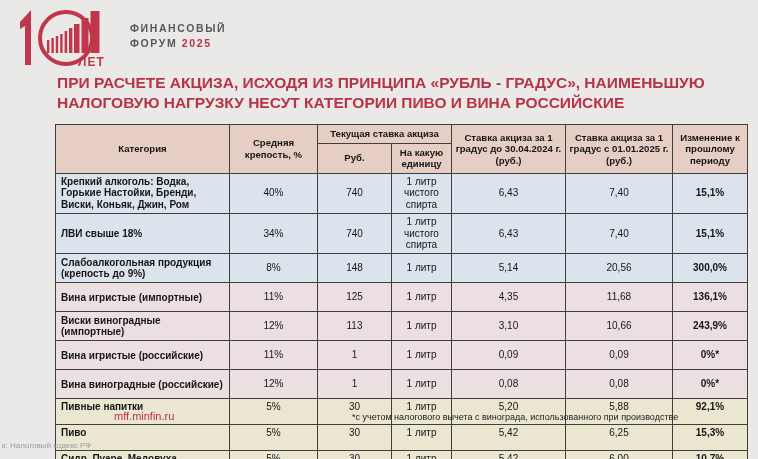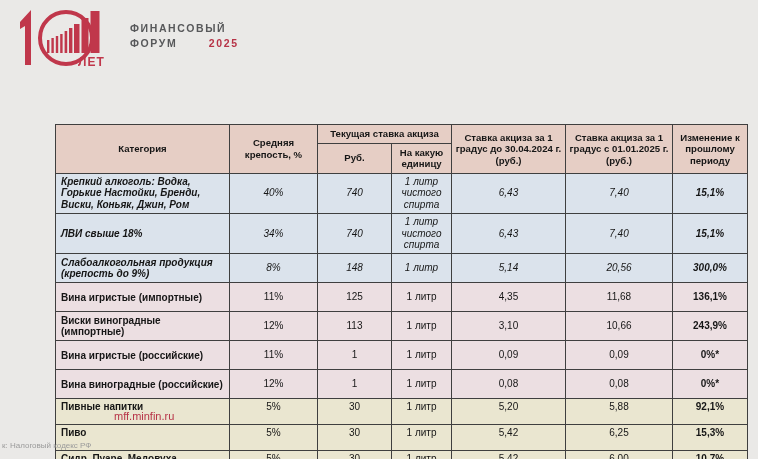--- a/index.html
+++ b/index.html
@@ -5,40 +5,40 @@
   html,body{margin:0;padding:0;}
   body{font-family:"Liberation Sans",sans-serif;background:#cfcfcf;}
   .slide{
     position:relative;width:758px;height:459px;margin:0 auto;
     background:#eae9e7;overflow:hidden;
   }
   
   .logo{position:absolute;left:18px;top:5px;display:flex;align-items:center;gap:10px;}
   .logo-mark{width:102px;height:62px;}
   .logo-text{font-size:10.5px;font-weight:bold;letter-spacing:1.6px;line-height:1.45;color:#57585a;}
-  .logo-text .year{color:var(--accent,#b73347);margin-left:27px;}
+  .logo-text .year{color:var(--accent,#b73347);}
   
   .title{
     position:absolute;left:57px;top:73px;width:680px;
     color:var(--accent,#b73347);font-size:15.5px;font-weight:bold;line-height:1.32;
     letter-spacing:0;
   }
   
   .table-wrap{position:absolute;left:55px;top:124px;width:692px;}
   table{border-collapse:collapse;table-layout:fixed;width:692px;
         font-size:10px;color:#161616;}
   th,td{border:1px solid #3f3f3f;padding:2px 4px;vertical-align:middle;}
   thead th{
     background:var(--header-bg,#e6cec5);font-weight:bold;text-align:center;
     font-size:9.6px;line-height:1.2;padding:3px 2px;
   }
   td{text-align:center;line-height:1.18;}
   td.cat{text-align:left;font-weight:bold;padding-left:5px;line-height:1.15;}
   td.chg{font-weight:bold;}
-  tr.g-blue  td{background:var(--row-blue,#dbe3ec);font-style:italic;}
+  tr.g-blue  td{background:var(--row-blue,#dbe3ec);}
   tr.g-pink  td{background:var(--row-pink,#ecdfe2);}
   tr.g-cream td{background:var(--row-cream,#eae6d0);}
   tr.tall td{height:32px;}
   tr.mid td{height:24px;}
   tr.short td{height:13px;padding-top:1px;padding-bottom:11px;}
   
   .site-link{position:absolute;left:114px;top:410px;color:var(--accent,#b73347);
              font-size:11px;text-decoration:none;}
   .footnote{position:absolute;left:352px;top:412px;width:392px;font-size:9px;color:#1c1c1c;}
   .source{position:absolute;left:2px;top:441px;font-size:8px;color:#9b9b9b;}
@@ -67,20 +67,24 @@
         <rect x="72.5" y="6" width="9" height="42"></rect>
       </g>
       <text x="60" y="61" font-size="12" font-weight="bold" letter-spacing="1" fill="#c0374b" font-family="Liberation Sans, sans-serif">ЛЕТ</text>
     </svg>
     <div class="logo-text">
       <div>ФИНАНСОВЫЙ</div>
       <div><span>ФОРУМ</span> <span class="year">2025</span></div>
     </div>
   </div>
 
+  <div class="title">
+    <div>ПРИ РАСЧЕТЕ АКЦИЗА, ИСХОДЯ ИЗ ПРИНЦИПА «РУБЛЬ - ГРАДУС», НАИМЕНЬШУЮ</div>
+    <div>НАЛОГОВУЮ НАГРУЗКУ НЕСУТ КАТЕГОРИИ ПИВО И ВИНА РОССИЙСКИЕ</div>
+  </div>
 
   <div class="table-wrap">
     <table>
       <colgroup>
         <col style="width:174px">
           <col style="width:88px">
           <col style="width:74px">
         <col style="width:60px">
           <col style="width:114px">
           <col style="width:107px">
@@ -189,15 +193,16 @@
       <td>1 литр</td>
       <td>5,42</td>
       <td>6,00</td>
       <td class="chg">10,7%</td>
     </tr>
         </tbody>
     </table>
   </div>
 
   <a class="site-link" href="#">mff.minfin.ru</a>
+  <div class="footnote">*с учетом налогового вычета с винограда, использованного при производстве</div>
   <div class="source">к: Налоговый кодекс РФ</div>
 
 </div>
 
 </body></html>

